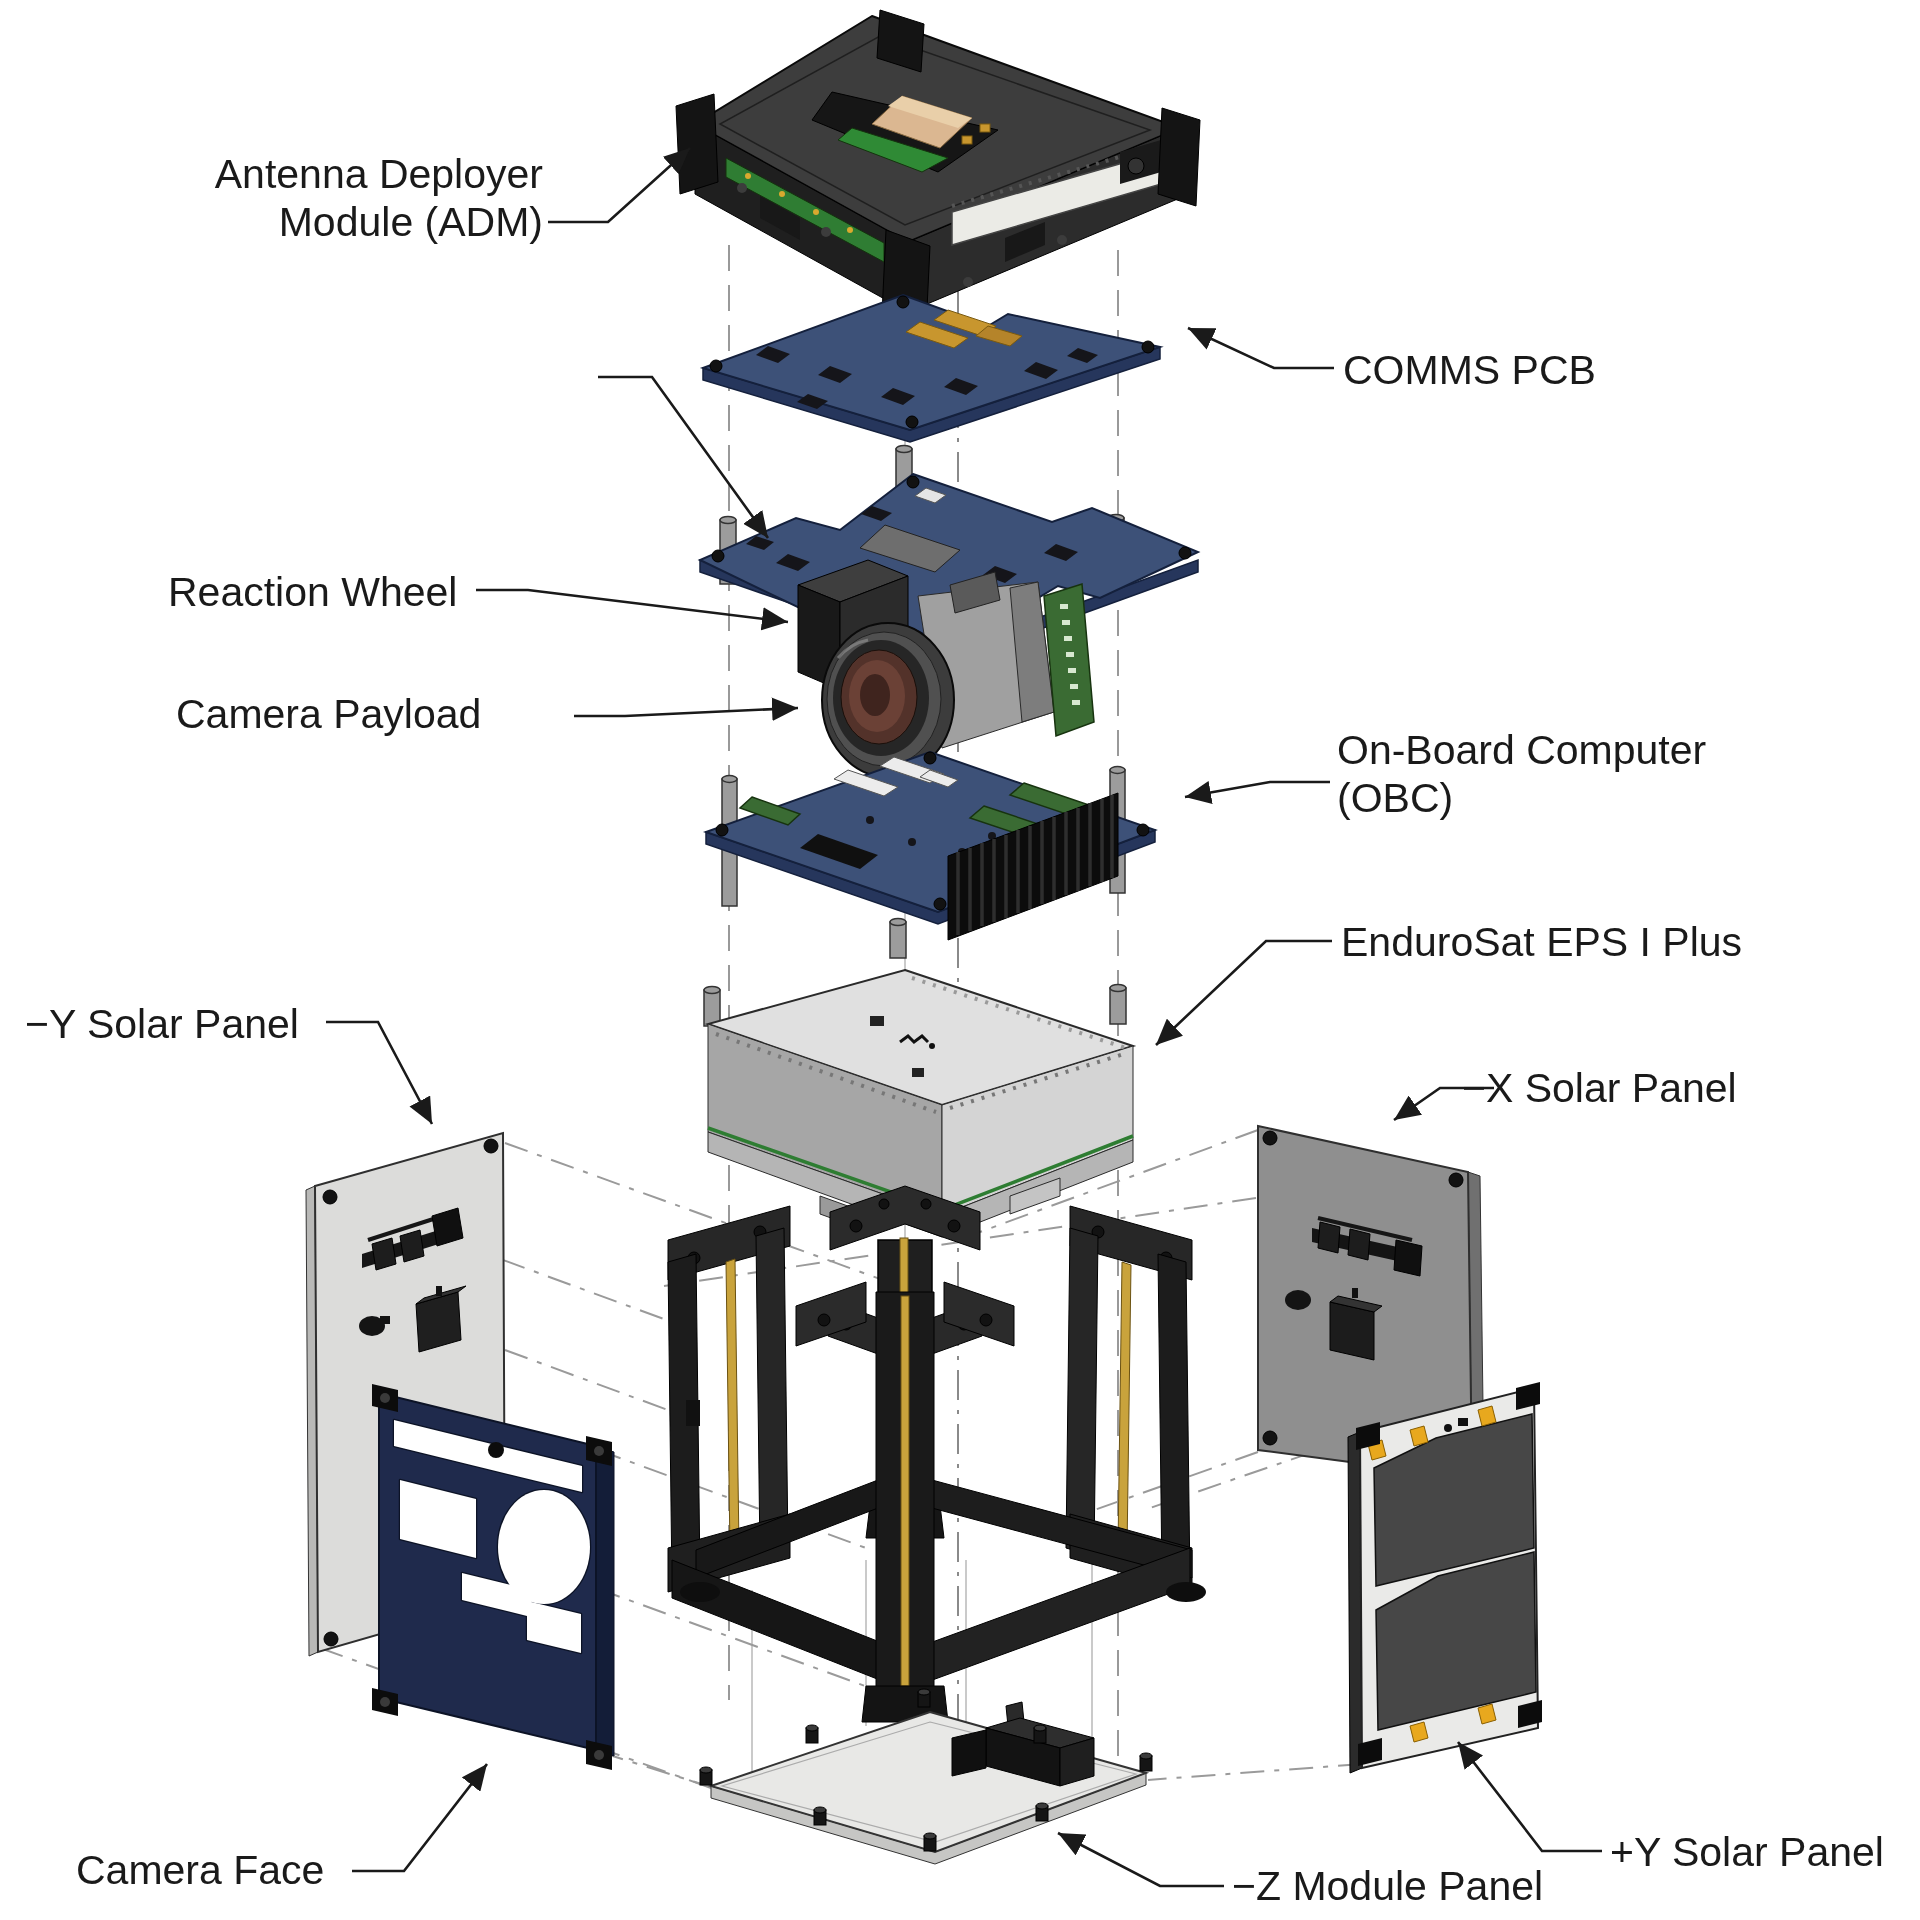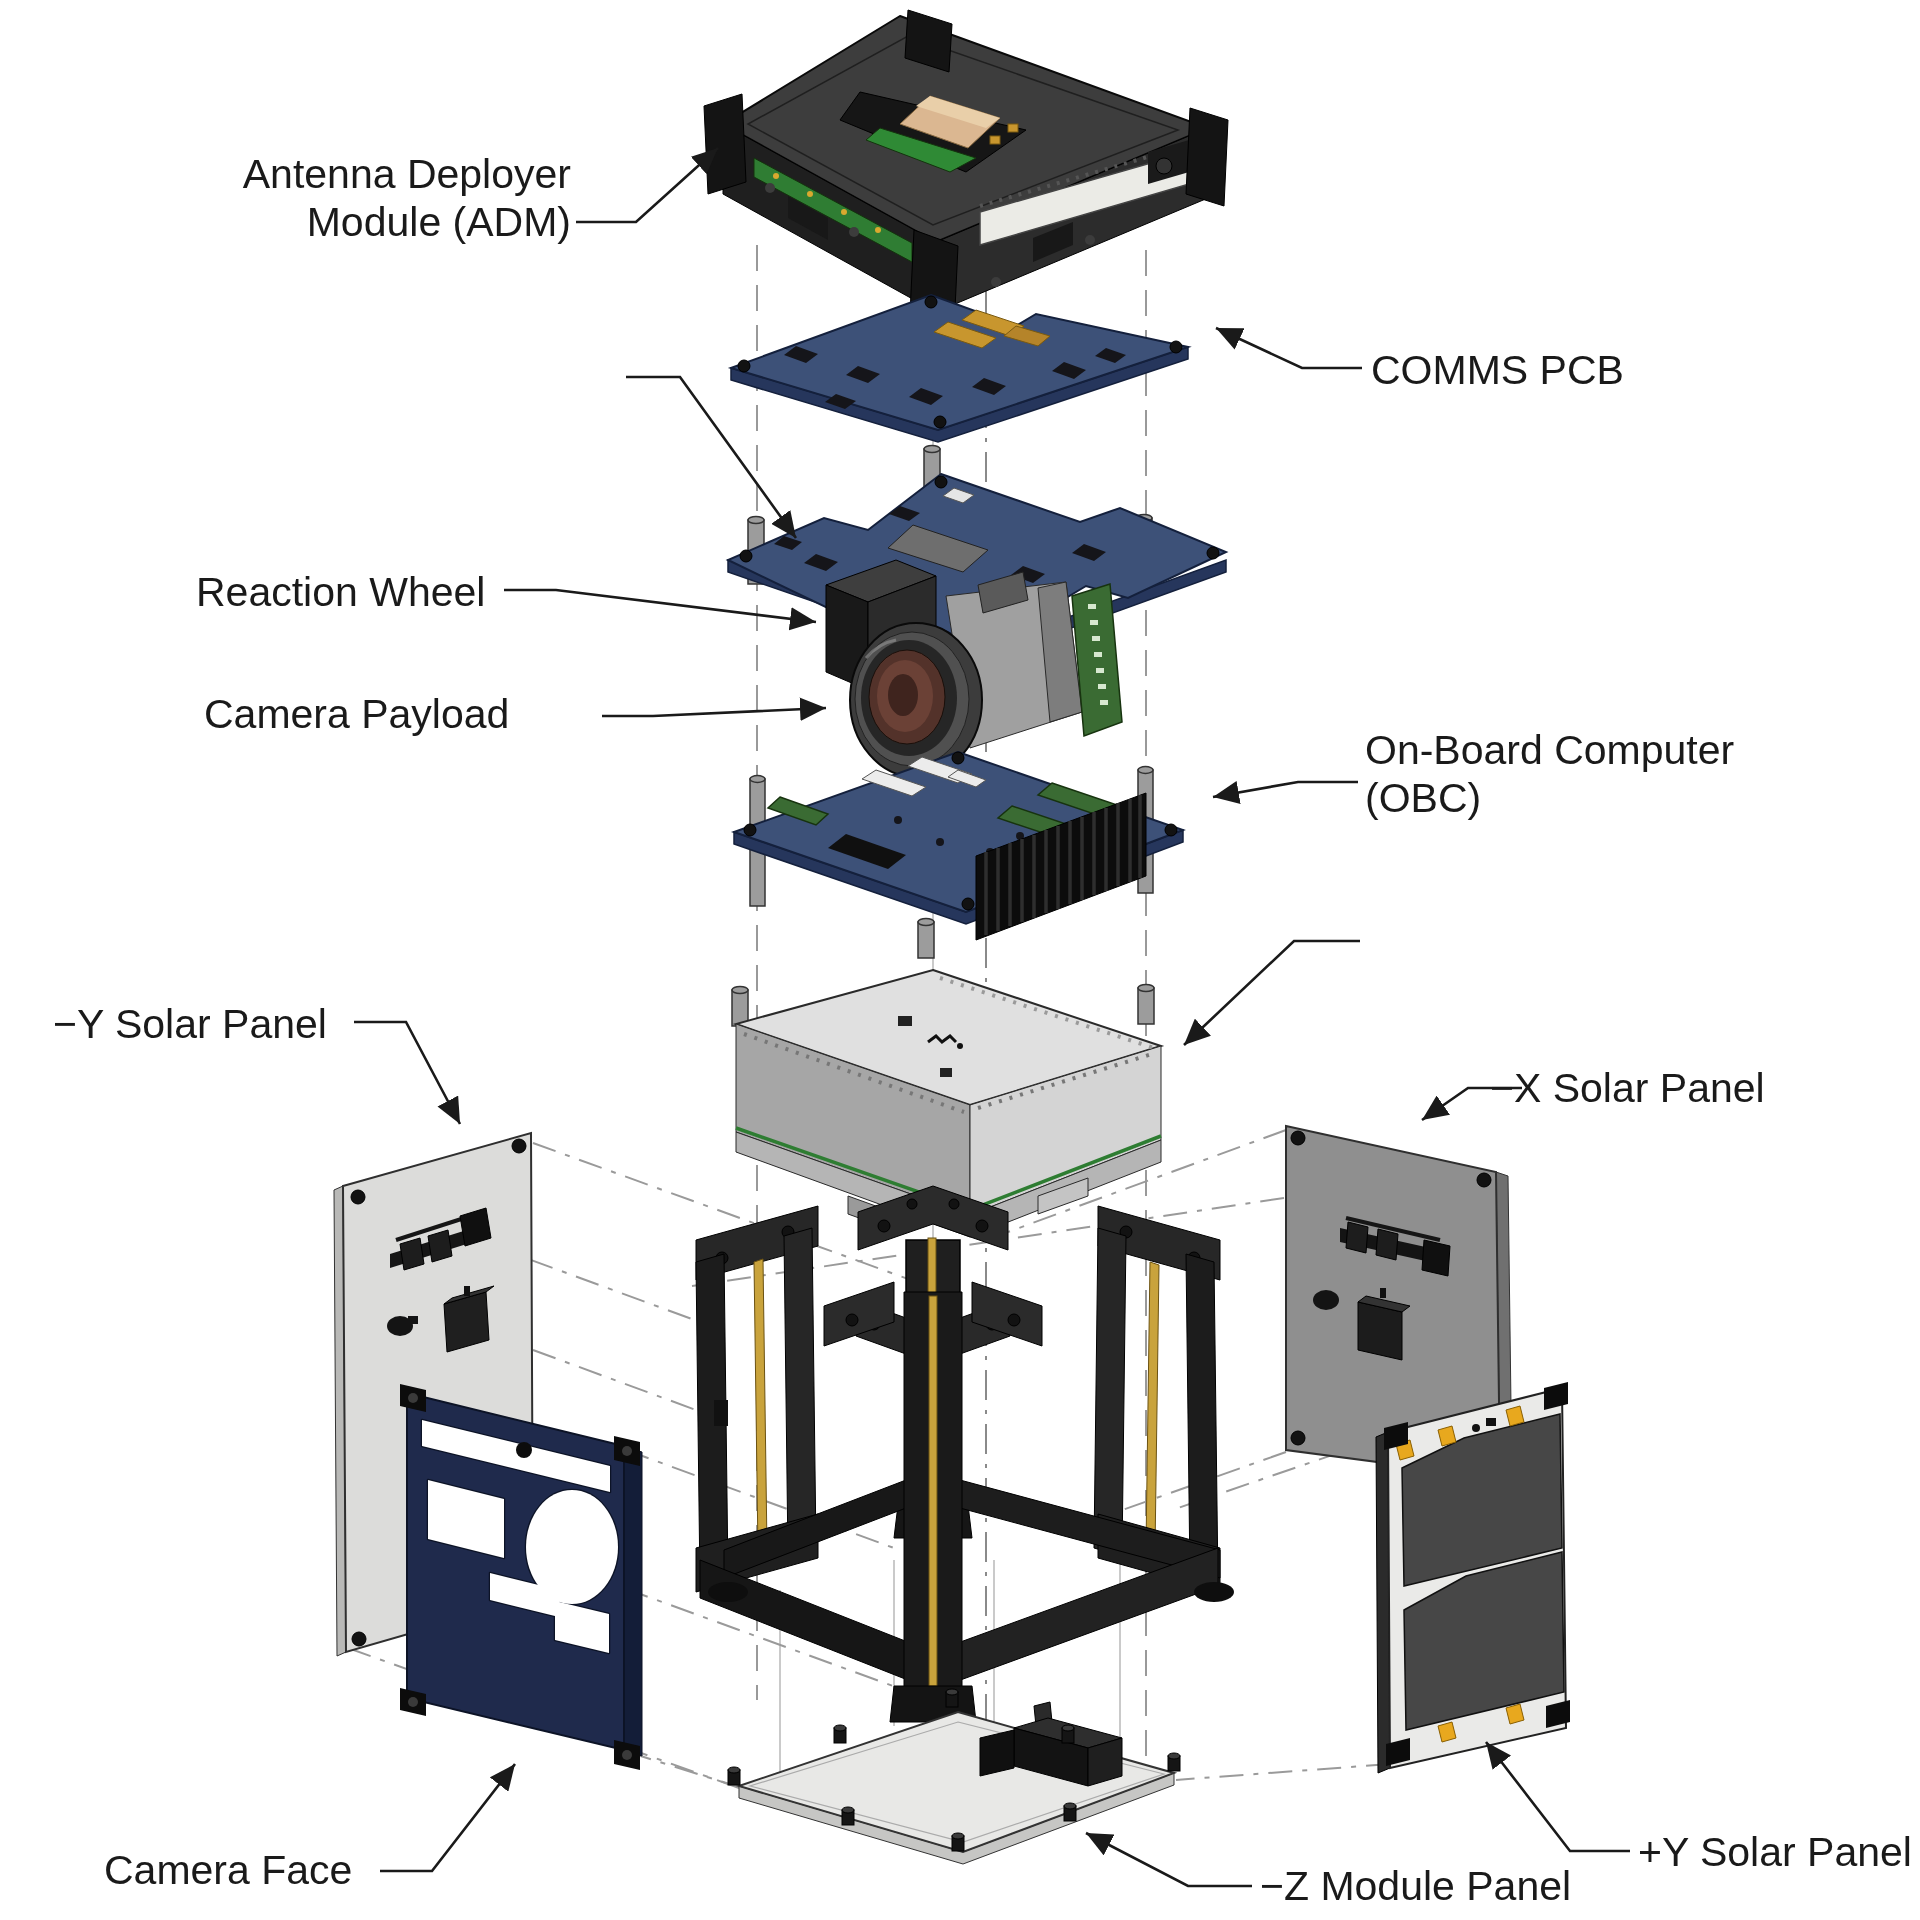--- a/index.html
+++ b/index.html
@@ -1,18 +1,18 @@
 <!DOCTYPE html>
 <html style="--pcb_blue: #3d5178; --pcb_edge: #26365c; --pcb_green: #3a6b33; --connector_gold: #c8962e; --gold_rail: #c9a33c; --frame_black: #1f1f1f; --panel_navy: #1f2a4c; --panel_light: #dcdcda; --panel_shaded: #8f8f8f; --solar_cell: #474747; --pad_orange: #e8a81e; --metal_grey: #9c9c9c; --eps_grey: #e0e0e0; --lens_brown: #6b4136; --label_text: #1a1a1a;"><head>
 <meta charset="utf-8">
 <title>Diagram</title>
 <style>
   html,body{margin:0;padding:0;background:#fff;}
   #canvas{position:relative;width:1892px;height:1920px;background:#fff;overflow:hidden;
-          font-family:"Liberation Sans","DejaVu Sans",sans-serif;margin-left:28px;}
+          font-family:"Liberation Sans","DejaVu Sans",sans-serif;}
   #canvas svg{position:absolute;left:0;top:0;}
   .lbl{position:absolute;font-size:41px;line-height:1.18;color:var(--label_text,#1a1a1a);
        white-space:pre-line;letter-spacing:0;}
   .lbl.right{text-align:right;}
   
   .pcb-top{fill:var(--pcb_blue,#3d5178);stroke:#14203c;stroke-width:2;}
   .pcb-side{fill:var(--pcb_edge,#26365c);stroke:#14203c;stroke-width:1.5;}
   .green{fill:var(--pcb_green,#3a6b33);stroke:#17330f;stroke-width:1.5;}
   .goldc{fill:var(--connector_gold,#c8962e);stroke:#7a5a10;stroke-width:1;}
   .gold{fill:var(--gold_rail,#c9a33c);stroke:#6b5212;stroke-width:1;}
@@ -420,18 +420,19 @@
   </g>
 </svg>
 
   <div class="lbl right" style="left:145px;top:150px;width:398px;">Antenna Deployer
 Module (ADM)</div>
   <div class="lbl" style="left:168px;top:568px;">Reaction Wheel</div>
   <div class="lbl" style="left:176px;top:690px;">Camera Payload</div>
   <div class="lbl" style="left:1343px;top:346px;text-align:center;">COMMS PCB</div>
   <div class="lbl" style="left:1337px;top:726px;">On-Board Computer
 (OBC)</div>
+  <div class="lbl" style="left:1341px;top:918px;">EnduroSat EPS I Plus</div>
   <div class="lbl" style="left:1462px;top:1064px;">−X Solar Panel</div>
   <div class="lbl" style="left:25px;top:1000px;">−Y Solar Panel</div>
   <div class="lbl" style="left:76px;top:1846px;">Camera Face</div>
   <div class="lbl" style="left:1610px;top:1828px;">+Y Solar Panel</div>
   <div class="lbl" style="left:1232px;top:1862px;">−Z Module Panel</div>
 </div>
 
 </body></html>

